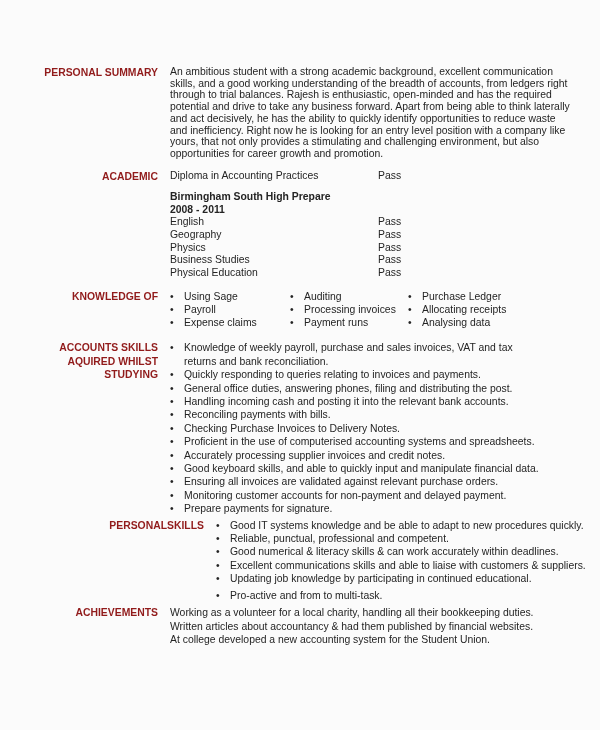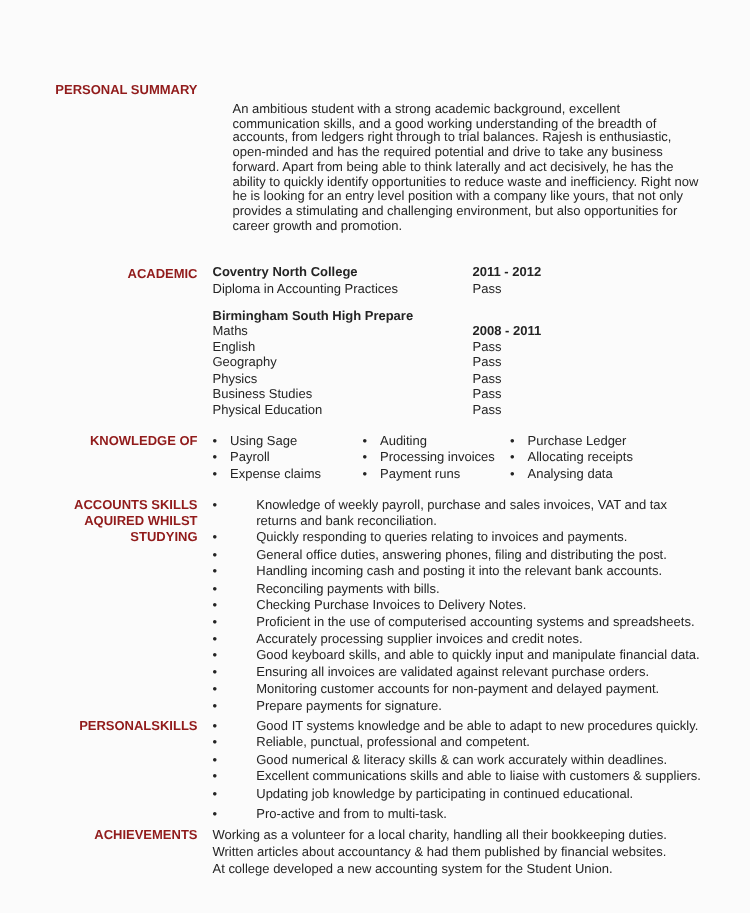--- a/index.html
+++ b/index.html
@@ -14,30 +14,30 @@
     color:var(--ink);
     font-family:"Liberation Sans", sans-serif;
     font-size:10.4px;
   }
   .sheet{box-sizing:border-box;width:548px;height:730px;padding:66px 27px 0 0;}
   .sec{display:grid;grid-template-columns:158px 406px;column-gap:12px;}
   .sec-summary{margin-bottom:10px;}
   .sec-academic{margin-bottom:11px;}
   .sec-knowledge{margin-bottom:12px;}
   .sec-accounts{margin-bottom:3px;}
-  .sec-personal{margin-bottom:4px;}
+  .sec-personal{margin-bottom:4px;padding-left:46px;}
   .label{text-align:right;font-weight:700;color:var(--accent);line-height:13.3px;}
-  .summary{margin:16px;line-height:11.7px;max-width:400px;}
+  .summary{margin:0;line-height:11.7px;max-width:400px;}
   .acad-row{display:grid;grid-template-columns:208px 1fr;line-height:12.6px;}
   .bold{font-weight:700;}
   .vgap{height:9px;}
   ul.blist{list-style:none;margin:0;padding:0;}
   ul.blist li{display:flex;line-height:13.4px;}
   ul.blist .b{flex:0 0 14px;}
-  ul.blist .t{flex:0 1 auto;margin-left:21px;}
+  ul.blist .t{flex:0 1 auto;}
   .wrap2{max-width:352px;}
   .gap-top{margin-top:3px;}
   .kcols{display:flex;}
   .kcols ul{list-style:none;margin:0;padding:0;}
   .kcols li{display:flex;line-height:13px;}
   .kcols .b{flex:0 0 14px;}
   .kc0{width:120px;}
   .kc1{width:118px;}
   .kc2{flex:1;}
   .ach-line{line-height:13.4px;}
@@ -51,34 +51,29 @@
     <div class="label">PERSONAL SUMMARY</div>
     <div>
       <p class="summary">An ambitious student with a strong academic background, excellent communication skills, and a good working understanding of the breadth of accounts, from ledgers right through to trial balances. Rajesh is enthusiastic, open-minded and has the required potential and drive to take any business forward. Apart from being able to think laterally and act decisively, he has the ability to quickly identify opportunities to reduce waste and inefficiency. Right now he is looking for an entry level position with a company like yours, that not only provides a stimulating and challenging environment, but also opportunities for career growth and promotion.</p>
     </div>
   </section>
 
   <section class="sec sec-academic">
     <div class="label">ACADEMIC</div>
     <div>
       <div class="acad-row">
-        <span class="bold">Coventry North College</span>
-        <span class="bold">2011 - 2012</span>
-      </div>
-      <div class="acad-row">
         <span>Diploma in Accounting Practices</span>
         <span>Pass</span>
       </div>
       <div class="vgap"></div>
       <div class="acad-row">
         <span class="bold">Birmingham South High Prepare</span>
         <span></span>
       </div>
       <div class="acad-row">
-        <span>Maths</span>
         <span class="bold">2008 - 2011</span>
       </div>
       <div class="acad-row">
         <span>English</span>
         <span>Pass</span>
       </div>
       <div class="acad-row">
         <span>Geography</span>
         <span>Pass</span>
       </div>

